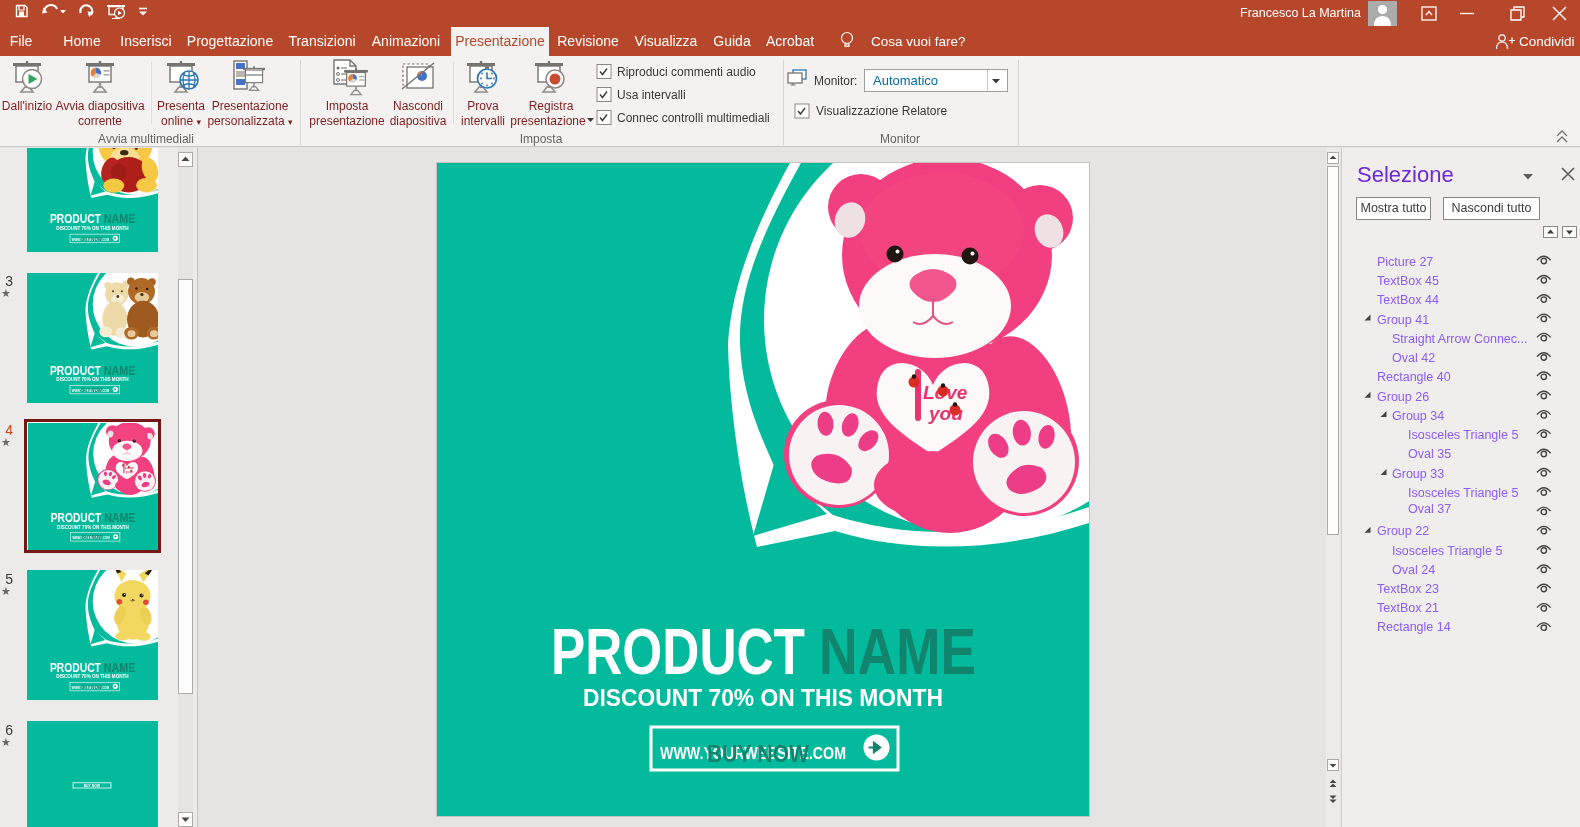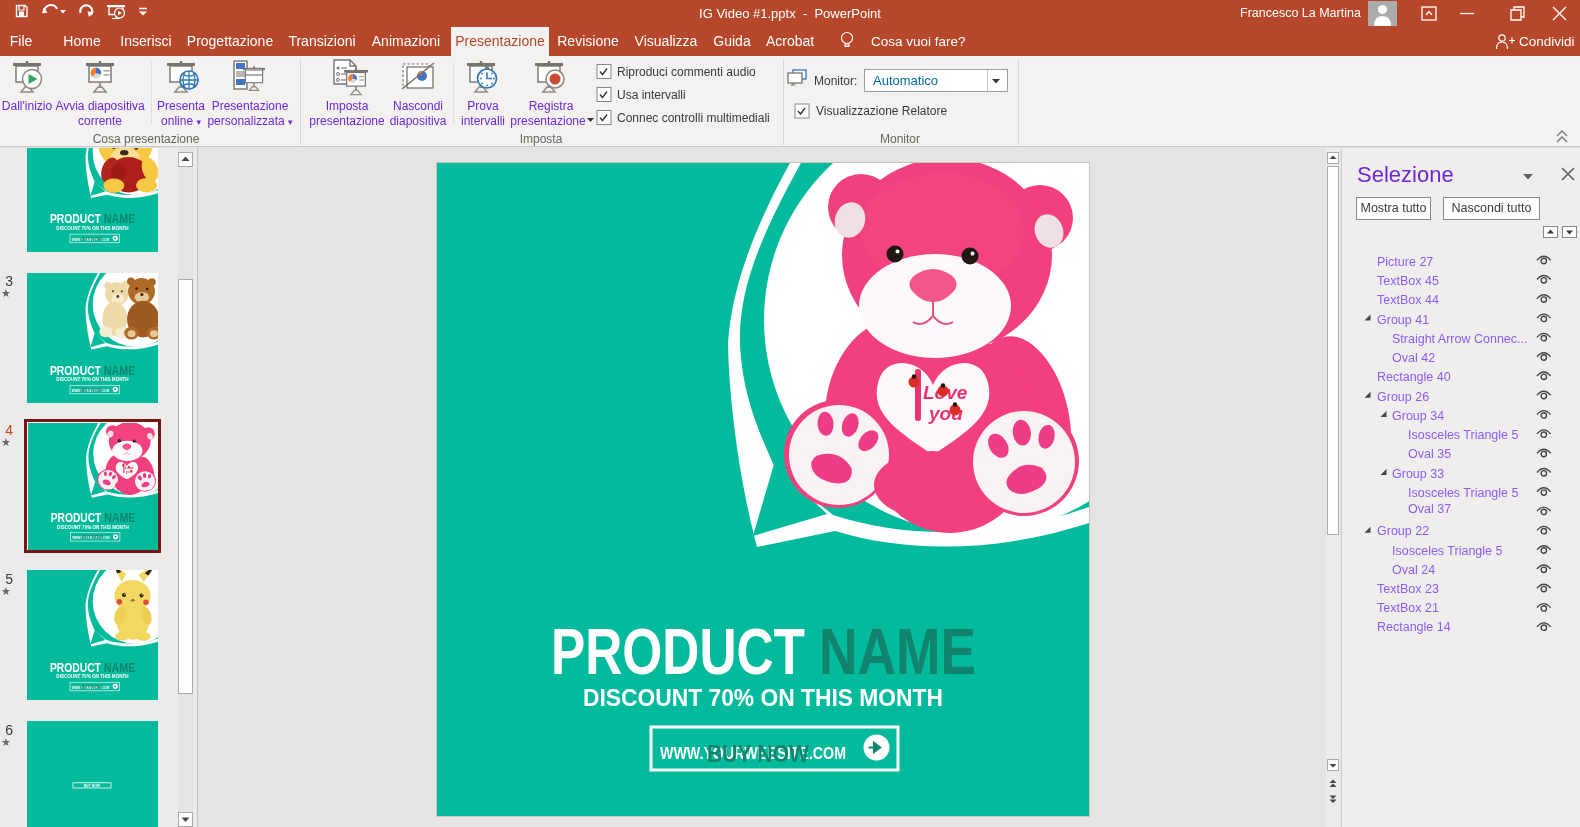--- a/index.html
+++ b/index.html
@@ -2,21 +2,21 @@
 <html><head><meta charset="utf-8"><style>
 *{margin:0;padding:0;box-sizing:border-box}
 html,body{width:1580px;height:827px;overflow:hidden;font-family:"Liberation Sans",sans-serif;}
 .abs{position:absolute}
 #app{position:relative;width:1580px;height:827px;background:#E6E4E2}
 #titlebar{left:0;top:0;width:1580px;height:27px;background:#B7472A}
 #tabrow{left:0;top:27px;width:1580px;height:29px;background:#B7472A}
 .tab{position:absolute;top:0;height:29px;line-height:29px;color:#fff;font-size:14px;transform:translateX(-50%)}
 #activetab{left:451px;top:27px;width:98px;height:29px;background:#F3F2F1;color:#B7472A;font-size:14px;text-align:center;line-height:29px}
 #ribbon{left:0;top:56px;width:1580px;height:91px;background:#F3F2F1;border-bottom:1px solid #C9C7C5}
-.rlbl{position:absolute;font-size:12px;color:#6d28d9;transform:translateX(-50%);white-space:nowrap}
+.rlbl{position:absolute;font-size:12px;color:#7f1d1d;transform:translateX(-50%);white-space:nowrap}
 .glbl{position:absolute;font-size:12px;color:#676562;transform:translateX(-50%);white-space:nowrap}
 .gdiv{position:absolute;width:1px;background:#D8D6D3}
 .cklbl{position:absolute;font-size:12px;color:#3B3A39;white-space:nowrap}
 #content{left:0;top:148px;width:1580px;height:679px;background:#E6E4E2}
 #lpanel{left:0;top:148px;width:197px;height:679px;background:#EDEBE9;overflow:hidden}
 #lpdiv{left:197px;top:148px;width:1px;height:679px;background:#C6C4C2}
 .thumbnum{position:absolute;left:0px;width:13px;font-size:14px;color:#3B3A39;text-align:right}
 .star{position:absolute;left:1px;font-size:11px;color:#6A6867}
 #rpane{left:1342px;top:148px;width:238px;height:679px;background:#F0EEEC}
 #rpdiv{left:1341px;top:148px;width:1px;height:679px;background:#D0CECC}
@@ -57,21 +57,20 @@
 
     <g stroke="#fff" fill="none" stroke-width="1.3">
       <rect x="1422" y="7" width="14" height="13"></rect>
       <path d="M1426,15 l3,-3.5 3,3.5"></path>
     </g>
 
     <rect x="1368" y="1" width="29" height="25" fill="#ABABAB"></rect>
     <circle cx="1382.5" cy="9.5" r="4.6" fill="#fff"></circle>
     <path d="M1374,26 q0,-10 8.5,-10 q8.5,0 8.5,10 z" fill="#fff"></path>
   </svg>
-  <div class="abs" style="left:0;top:0;width:1580px;height:27px;color:#fff;font-size:13px;text-align:center;line-height:27px">IG Video #1.pptx&nbsp;&nbsp;-&nbsp;&nbsp;PowerPoint</div>
   <div class="abs" style="left:1240px;top:0;width:140px;height:27px;color:#fff;font-size:12.5px;line-height:27px">Francesco La Martina</div>
   <div class="abs" id="tabrow"></div>
   <div class="abs" id="activetab">Presentazione</div>
   <div class="tab" style="left:21px;top:27px">File</div>
   <div class="tab" style="left:82px;top:27px">Home</div>
   <div class="tab" style="left:146px;top:27px">Inserisci</div>
   <div class="tab" style="left:230px;top:27px">Progettazione</div>
   <div class="tab" style="left:322px;top:27px">Transizioni</div>
   <div class="tab" style="left:406px;top:27px">Animazioni</div>
   <div class="tab" style="left:588px;top:27px">Revisione</div>
@@ -232,21 +231,21 @@
   <div class="cklbl" style="left:617px;top:111px">Connec controlli multimediali</div>
   <div class="cklbl" style="left:814px;top:74px">Monitor:</div>
   <div class="abs" style="left:864px;top:69px;width:144px;height:23px;background:#fff;border:1px solid #A19F9D">
      <span style="position:absolute;left:8px;top:3px;font-size:13px;color:#0369a1">Automatico</span>
      <span style="position:absolute;right:0;top:0;width:20px;height:21px;border-left:1px solid #C8C6C4"></span>
      <svg style="position:absolute;right:4px;top:8px" width="12" height="8">
         <path d="M1,1 l4,4.5 4,-4.5 z" fill="#3B3A39"></path>
       </svg>
   </div>
   <div class="cklbl" style="left:816px;top:104px">Visualizzazione Relatore</div>
-  <div class="glbl" style="left:146px;top:132px">Cosa presentazione</div>
+  <div class="glbl" style="left:146px;top:132px">Avvia multimediali</div>
   <div class="glbl" style="left:541px;top:132px">Imposta</div>
   <div class="glbl" style="left:900px;top:132px">Monitor</div>
   <div class="abs" id="content"></div>
 
   <svg class="abs" style="left:437px;top:163px;outline:1px solid #C8C2C0" width="652" height="653" viewBox="0 0 652 653">
     <defs>
       <g id="slideT">
         <rect x="0" y="0" width="652" height="653" fill="#03BB9C"></rect>
         <path d="M354,-2 C320,60 295,120 291,180 C292,240 303,320 320,384 L398,368 C470,390 560,390 652,360 L652,344 C560,376 470,376 396,352 L338,305 C325,275 305,235 303,180 C301,120 331,60 365,-2 Z" fill="#fff"></path>
         <path d="M337,301 L316,373 L390,351 Z" fill="#03BB9C"></path>

